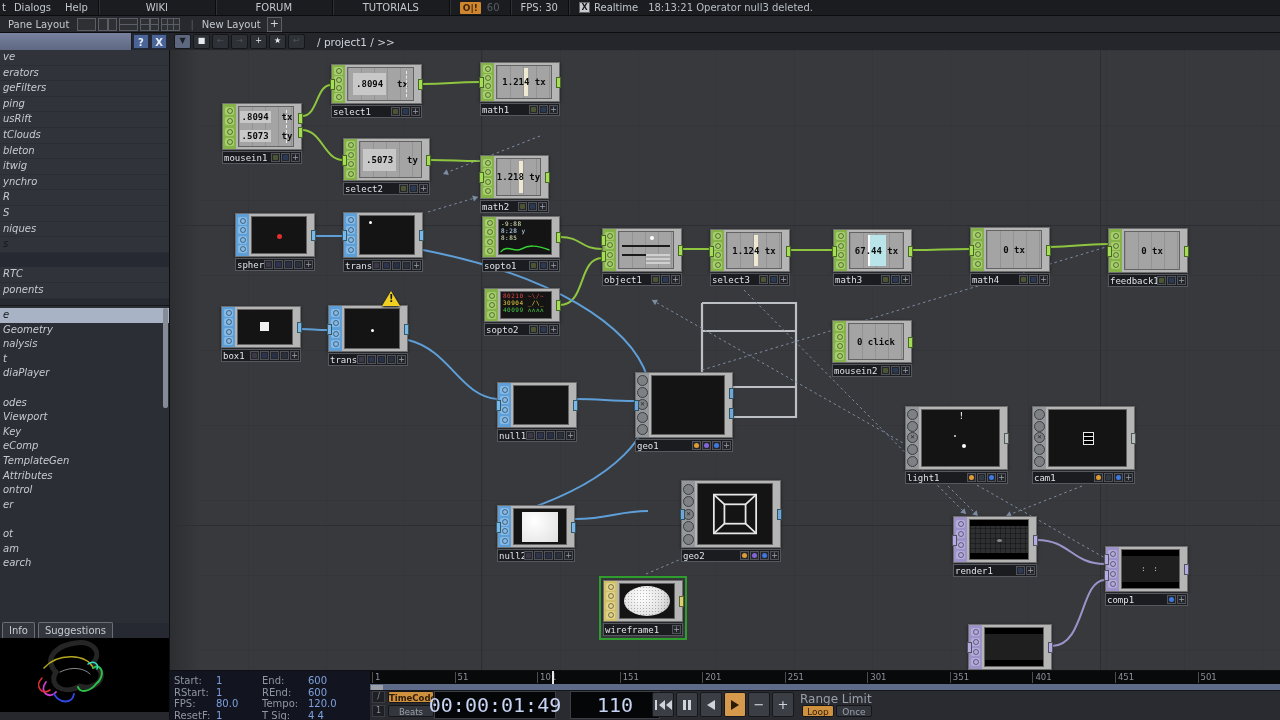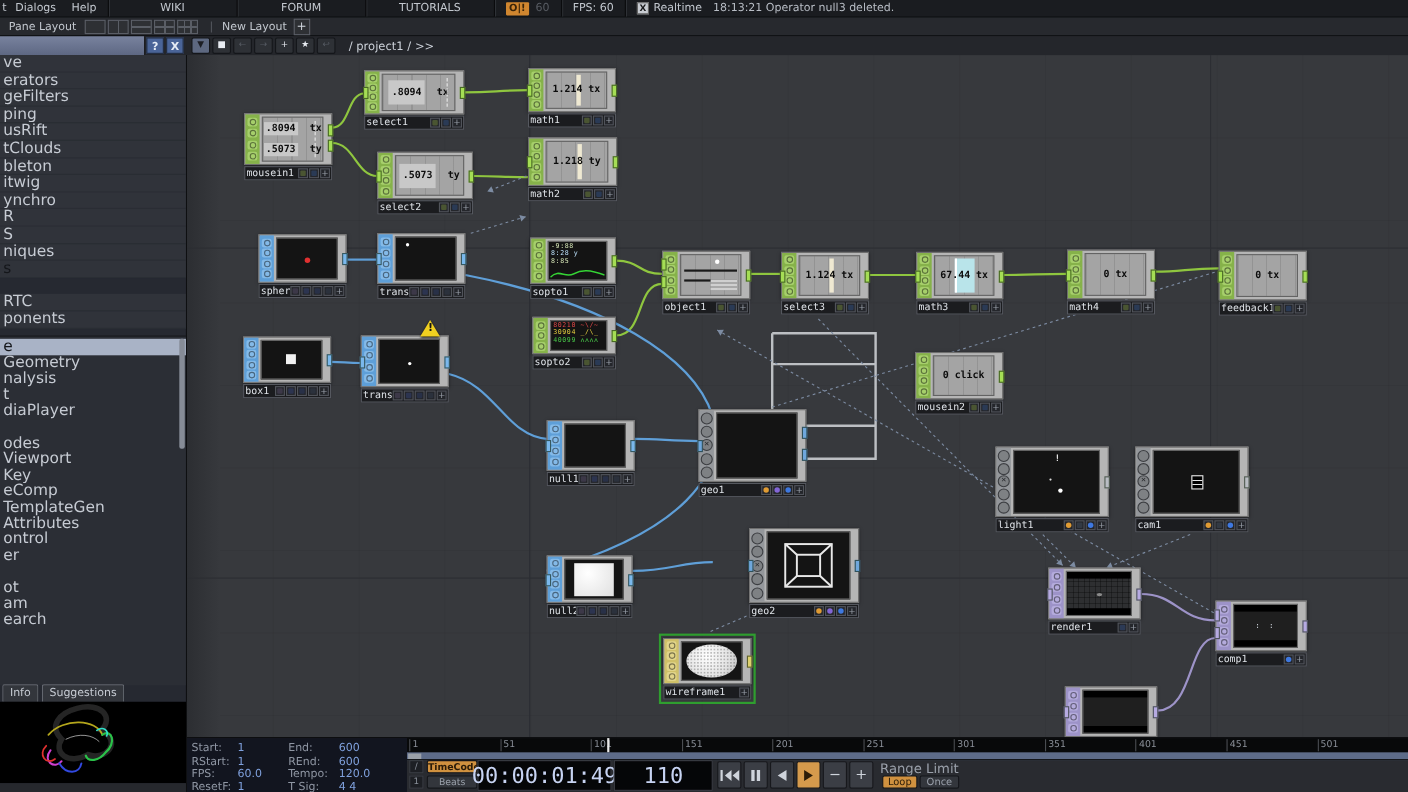--- a/index.html
+++ b/index.html
@@ -43,22 +43,22 @@
         color:#e8ecf2;font-size:8px;line-height:12px;text-align:center;}
   .tbtn.first{background:#5d6880;color:#1c1e24;}
   .tbtn.dimb{color:#555a62;}
   #breadcrumb{margin-left:10px;font-size:10.5px;color:#cdd2da;}
   
   #sidebar{position:absolute;left:0;top:50px;width:170px;height:670px;background:#262931;
            border-right:1px solid #0e0f11;box-sizing:border-box;}
   #pal-top{position:absolute;left:0;top:0;width:169px;}
   #pal-mid{position:absolute;left:0;top:255px;width:169px;background:#2b2e35;
            border-top:1px solid #14161a;padding-top:2px;height:315px;}
-  .pal-row{height:14.6px;line-height:14.6px;font-size:14px;color:#c6cbd3;padding-left:3px;
-           white-space:nowrap;overflow:hidden;}
+  .pal-row{height:14.6px;line-height:14.6px;font-size:10px;color:#c6cbd3;padding-left:3px;
+           white-space:nowrap;overflow:hidden;font-style:italic;}
   #pal-top .pal-row{background:#30333a;border-bottom:1px solid #2a2d34;}
   #pal-top .pal-row.blank{background:#262931;border-bottom:none;}
   .pal-row.sel{background:#a9b3c6;color:#14161a;}
   #pal-scroll{position:absolute;right:1px;top:258px;width:5px;height:100px;background:#868c97;border-radius:2px;}
   #pal-tabs{position:absolute;left:0;top:572px;width:169px;height:16px;display:flex;gap:3px;padding-left:2px;}
   .ptab{background:#33363c;border:1px solid #6a6e76;border-bottom:none;color:#c6cbd3;font-size:10px;
         padding:0 6px;height:15px;line-height:15px;border-radius:2px 2px 0 0;}
   #preview{position:absolute;left:0;top:588px;width:169px;height:74px;background:#000;}
   #sidebar-bottom{position:absolute;left:0;top:662px;width:169px;height:58px;background:#26282d;}
   
@@ -181,21 +181,21 @@
     <span class="msep"></span>
     <span class="mtab">WIKI</span>
     <span class="msep"></span>
     <span class="mtab">FORUM</span>
     <span class="msep"></span>
     <span class="mtab">TUTORIALS</span>
     <span class="msep"></span>
     <span id="perf-badge">O|!</span>
     <span class="dim" style="margin-left:6px">60</span>
     <span class="msep"></span>
-    <span class="mitem">FPS: 60</span>
+    <span class="mitem">FPS: 30</span>
     <span class="msep"></span>
     <span class="chk">X</span>
     <span class="mitem">Realtime</span>
     <span id="status-text">18:13:21 Operator null3 deleted.</span>
   </div>
 
   <div id="layoutbar">
     <span style="margin-left:8px">Pane Layout</span>
     <span id="presets" style="display:flex;margin-left:8px">
         <span class="preset p-single"></span>
@@ -446,21 +446,21 @@
               <span class="flag">
                 <span class="dotfill" style="background: rgb(74, 85, 50); border-radius: 1px;"></span>
               </span>
               <span class="flag">
                 <span class="dotfill" style="background: rgb(42, 58, 85); border-radius: 1px;"></span>
               </span>
               <span class="flag">+</span>
             </span>
           </div>
         </div>
-        <div class="node kind-chop" style="left: 310px; top: 75px; width: 81px;">
+        <div class="node kind-chop" style="left: 310px; top: 105px; width: 69px;">
           <div class="nbody" style="height: 44px;">
             <div class="rail">
               <div class="tile"></div>
               <div class="tile"></div>
               <div class="tile"></div>
               <div class="tile"></div>
             </div>
             <div class="viewer v-grey">
               <div class="cbar"></div>
               <div class="vcenter">1.218 ty</div>
@@ -1154,21 +1154,21 @@
           <span class="fval" style="left: 138px;">600</span>
         </div>
         <div class="frow" style="top: 15.5px;">
           <span class="flab" style="left: 4px;">RStart:</span>
           <span class="fval" style="left: 46px;">1</span>
           <span class="flab" style="left: 92px;">REnd:</span>
           <span class="fval" style="left: 138px;">600</span>
         </div>
         <div class="frow" style="top: 27px;">
           <span class="flab" style="left: 4px;">FPS:</span>
-          <span class="fval" style="left: 46px;">60.0</span>
+          <span class="fval" style="left: 46px;">80.0</span>
           <span class="flab" style="left: 92px;">Tempo:</span>
           <span class="fval" style="left: 138px;">120.0</span>
         </div>
         <div class="frow" style="top: 38.5px;">
           <span class="flab" style="left: 4px;">ResetF:</span>
           <span class="fval" style="left: 46px;">1</span>
           <span class="flab" style="left: 92px;">T Sig:</span>
           <span class="fval" style="left: 138px;">4      4</span>
         </div>
       </div>
@@ -1190,21 +1190,21 @@
       <div id="rangebar">
           <div class="nub"></div>
         </div>
       <div class="minicell" style="top:20px">/</div>
       <div class="minicell" style="top:34px">1</div>
       <div id="mode-buttons">
           <div class="modebtn active" style="top: 20px;">TimeCode</div>
           <div class="modebtn" style="top: 34px;">Beats</div>
         </div>
       <div class="lcd" style="left:64px;width:122px">00:00:01:49</div>
-      <div class="lcd" style="left:188px;width:90px">110</div>
+      <div class="lcd" style="left:200px;width:90px">110</div>
       <div id="transport">
           <div class="trbtn" style="left: 282px;">
             <span class="sbar"></span>
             <span class="tri-l" style="border-right-width:6px"></span>
             <span class="tri-l" style="border-right-width:6px;margin-left:-1px"></span>
           </div>
           <div class="trbtn" style="left: 306px;">
             <span class="pbar"></span>
             <span class="pbar"></span>
           </div>

